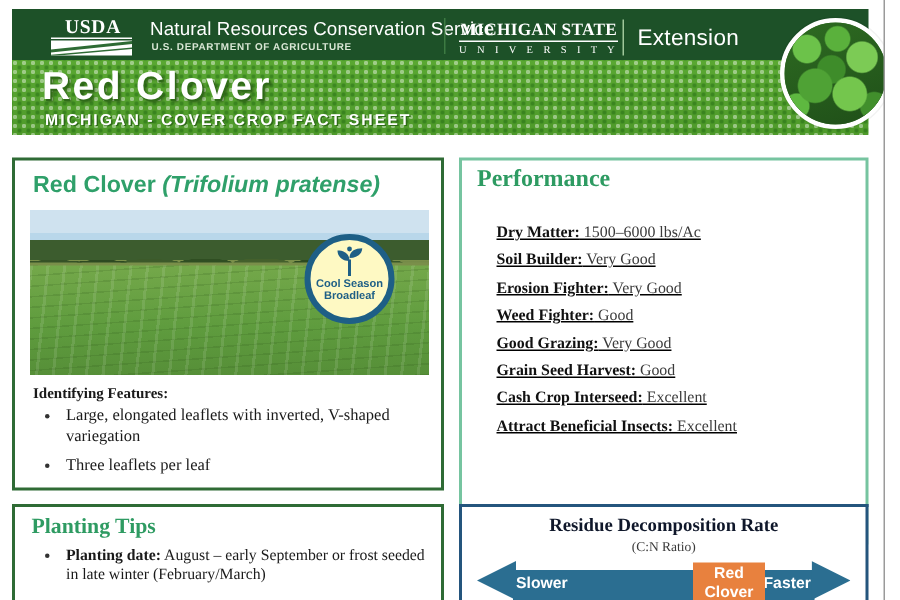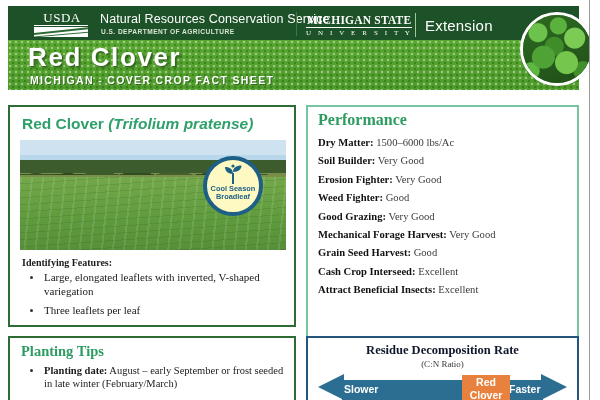--- a/index.html
+++ b/index.html
@@ -25,21 +25,21 @@
   
   .usda-header{
     position:absolute;left:8px;top:6px;width:571px;height:34px;
     background:#1d5128;
   }
   .usda-logo{
     position:absolute;left:26px;top:5px;width:56px;height:26px;
   }
   .usda-word{
     font-family:"Liberation Serif", serif;
-    font-weight:normal;font-size:13px;color:#ffffff;
+    font-weight:bold;font-size:13px;color:#ffffff;
     letter-spacing:0.5px;line-height:13px;text-align:center;
   }
   .usda-underline{
     width:54px;height:1px;background:#ffffff;margin-top:1px;
   }
   .usda-box{
     margin-top:1px;width:54px;height:10px;background:#ffffff;
     position:relative;overflow:hidden;
   }
   .usda-box:before{
@@ -240,21 +240,21 @@
     position:absolute;left:306px;top:105px;width:273px;height:258px;
     border:2px solid #76c4a0;background:#ffffff;box-sizing:border-box;
   }
   .perf-title{
     position:absolute;left:10px;top:4px;
     font-family:"Liberation Serif", serif;
     font-size:16px;font-weight:bold;color:#2e9b62;
   }
   .perf-list{
     position:absolute;left:10px;top:27px;width:258px;
-    margin:0;padding:0;list-style:none;
+    margin:13px;padding:0;list-style:none;text-decoration:underline;
   }
   .perf-list li{
     font-family:"Liberation Serif", serif;
     font-size:10.6px;color:#3a3a3a;line-height:18.4px;
     white-space:nowrap;
   }
   .perf-list li b{color:#111111;font-weight:bold;}
 
   
   .residue-card{
@@ -376,21 +376,20 @@
   </div>
 
   <div class="perf-card">
     <div class="perf-title">Performance</div>
     <ul class="perf-list">
       <li><b>Dry Matter:</b><span> 1500–6000 lbs/Ac</span></li>
       <li><b>Soil Builder:</b><span> Very Good</span></li>
       <li><b>Erosion Fighter:</b><span> Very Good</span></li>
       <li><b>Weed Fighter:</b><span> Good</span></li>
       <li><b>Good Grazing:</b><span> Very Good</span></li>
-      <li><b>Mechanical Forage Harvest:</b><span> Very Good</span></li>
       <li><b>Grain Seed Harvest:</b><span> Good</span></li>
       <li><b>Cash Crop Interseed:</b><span> Excellent</span></li>
       <li><b>Attract Beneficial Insects:</b><span> Excellent</span></li>
     </ul>
   </div>
 
   <div class="residue-card">
     <div class="residue-title">Residue Decomposition Rate</div>
     <div class="residue-sub">(C:N Ratio)</div>
     <div class="arrow-bar">

